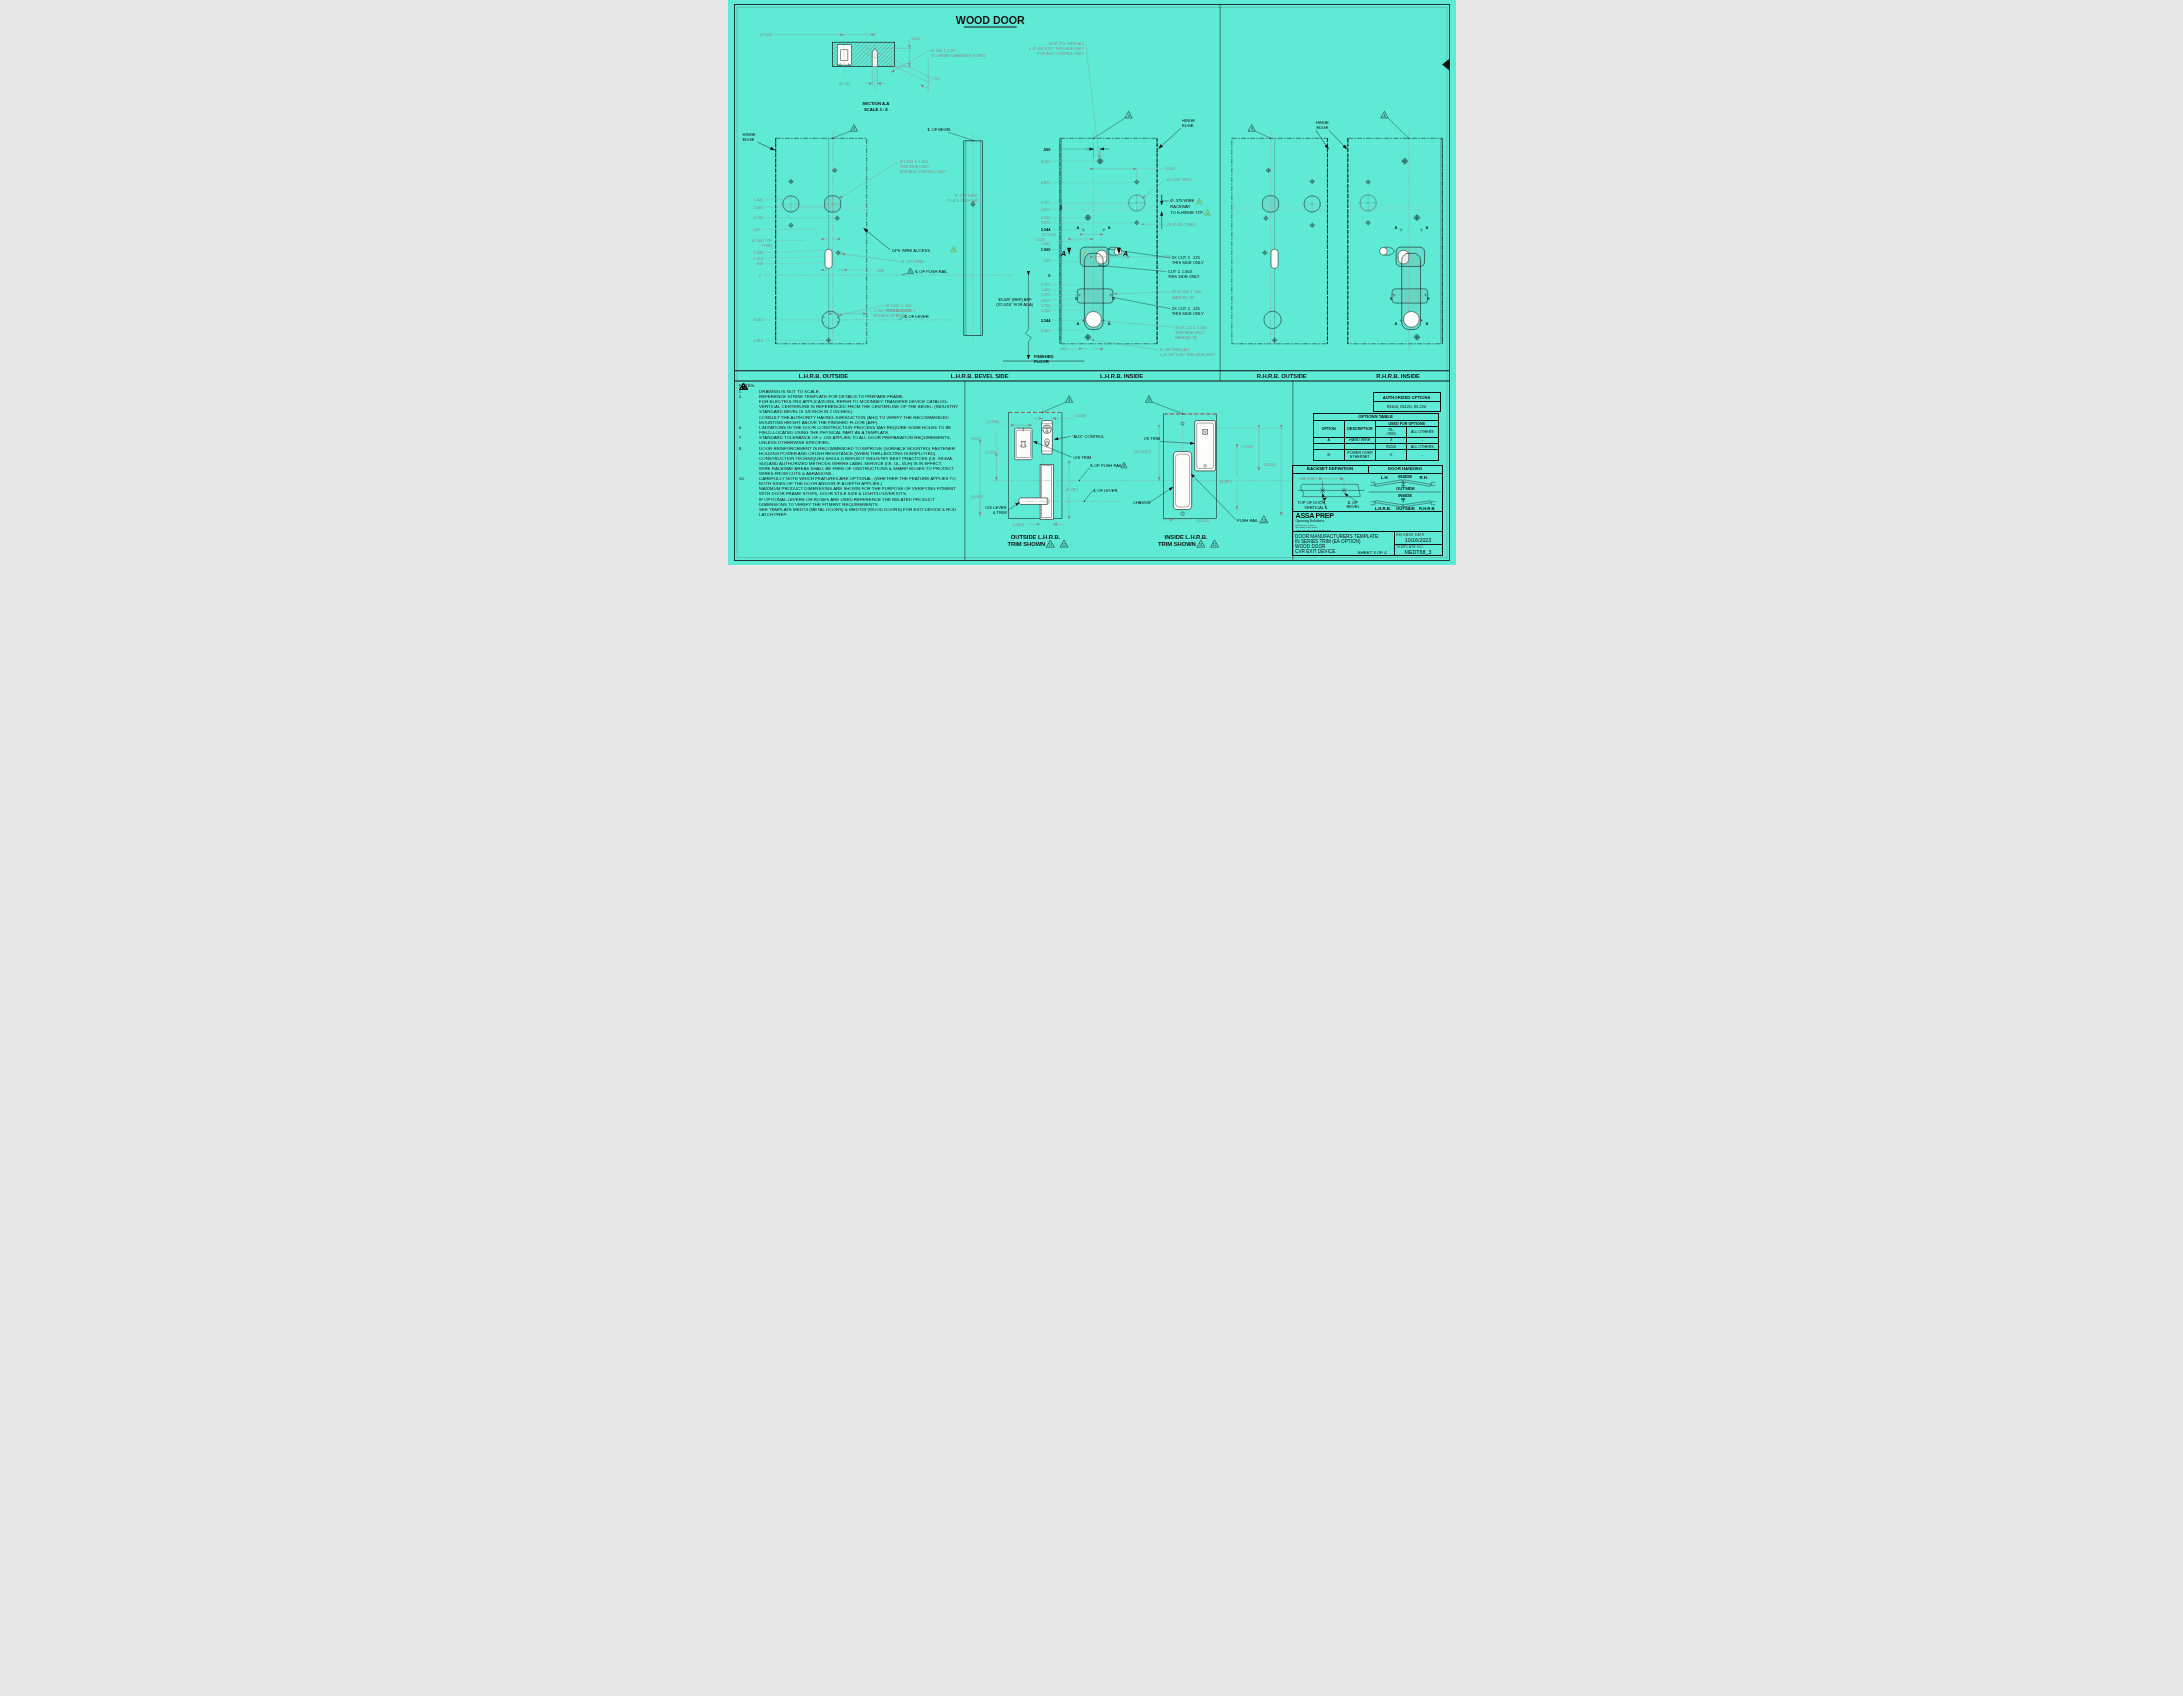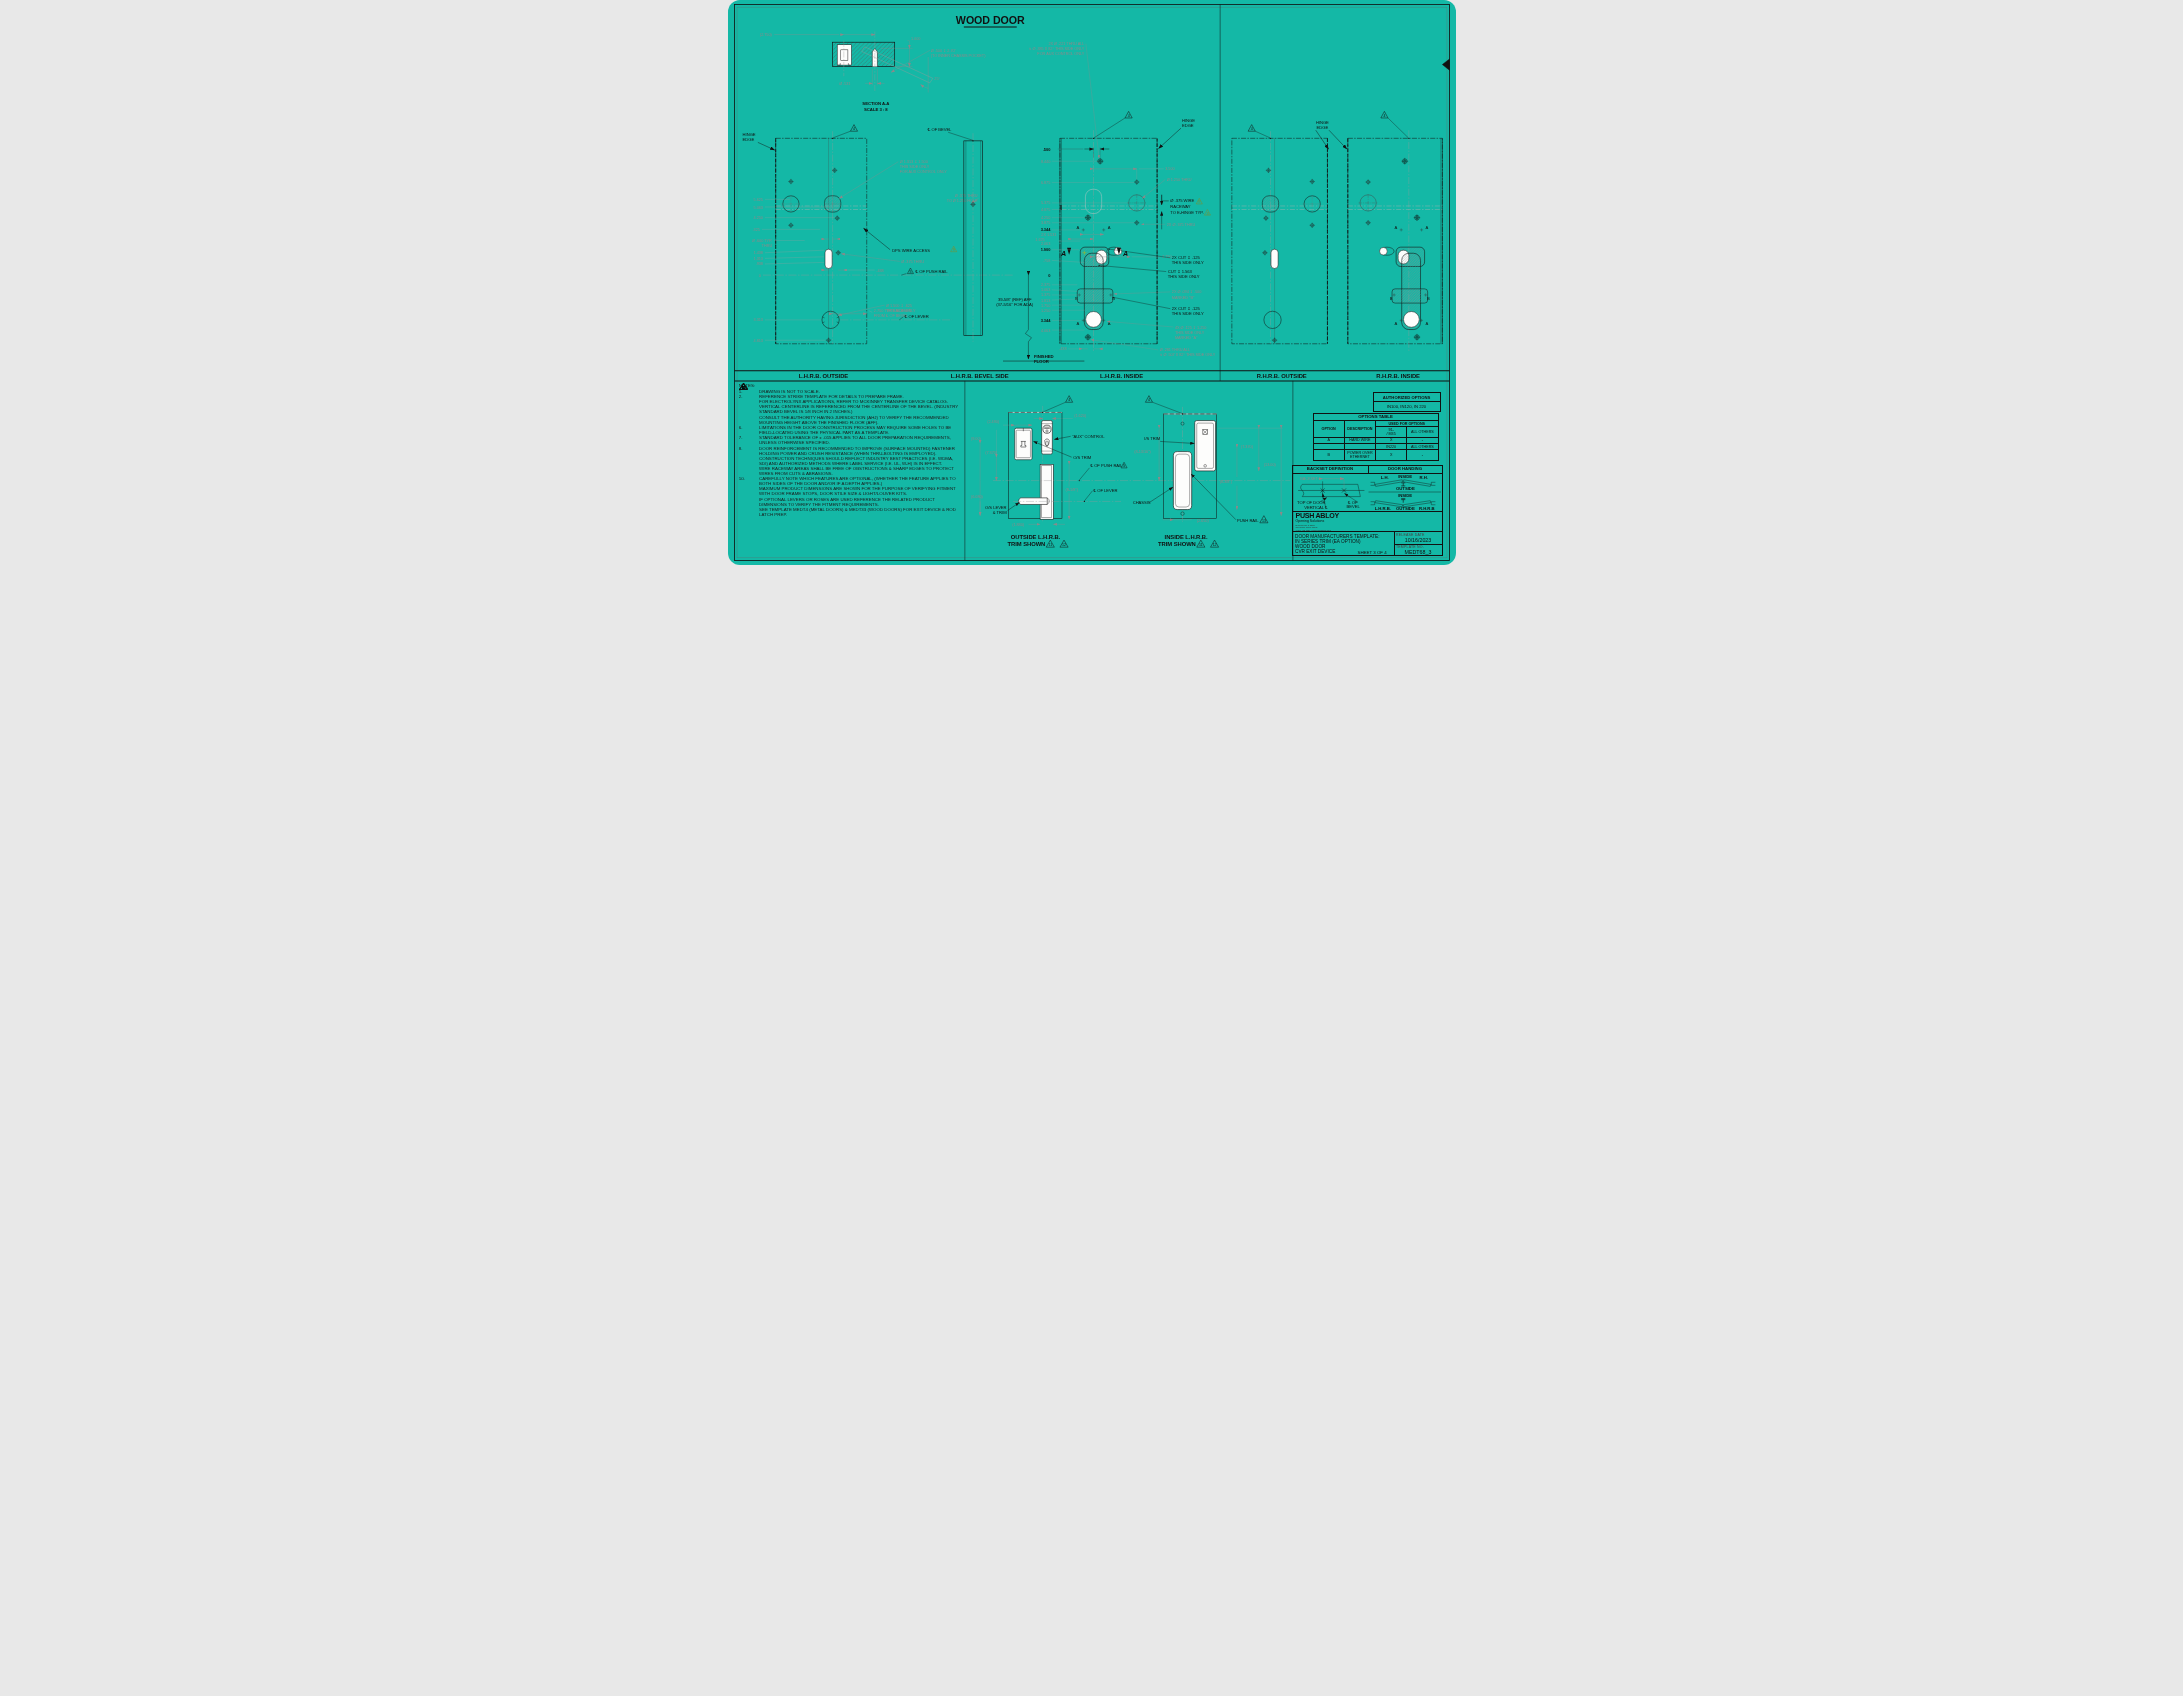--- a/index.html
+++ b/index.html
@@ -1,17 +1,17 @@
 <!DOCTYPE html>
 <html style="font-size:8.1px"><head>
 <meta charset="utf-8">
 <style>
   html,body{margin:0;padding:0;background:#e8e8e8;}
-  #sheet{position:relative;width:728px;height:565px;background:#14b8a6;margin:0 auto;
-         font-family:"Liberation Sans","DejaVu Sans",sans-serif;color:#111;overflow:hidden;border-radius:12px;}
+  #sheet{position:relative;width:728px;height:565px;background:#5eead4;margin:0 auto;
+         font-family:"Liberation Sans","DejaVu Sans",sans-serif;color:#111;overflow:hidden;}
   svg{position:absolute;left:0;top:0;}
   svg text{font-family:"Liberation Sans","DejaVu Sans",sans-serif;letter-spacing:-.1px;}
   .d{fill:#8a8a8a;font-size:7.6px;}
   .db{fill:#111;font-size:7.8px;font-weight:bold;}
   .lbl{fill:#111;font-size:8.2px;}
   .lblb{fill:#111;font-size:8.4px;font-weight:bold;}
   .cap{fill:#111;font-size:11.5px;font-weight:bold;}
   .flagt{fill:#111;font-size:7px;}
   .flago{fill:#8a8a1e;font-size:7.5px;}
   .secA{fill:#111;font-size:14px;font-weight:bold;font-style:italic;}
@@ -850,21 +850,21 @@
       <path d="M161 58 L214 66 l1 -4 L162 54 Z M270 58 L217 66 l-1 -4 L269 54 Z" fill="none" stroke="#111" stroke-width="0.8"></path>
       <text class="lblb" x="160" y="72" font-size="7.2">L.H.R.B.</text>
       <text class="lblb" x="202" y="73" font-size="7.2">OUTSIDE</text>
       <text class="lblb" x="247" y="72" font-size="7.2">R.H.R.B</text>
     </g>
   </svg>
 </div>
 
 <div id="tb" class="abs">
   <div class="logo">
-    <div class="brand">PUSH ABLOY</div>
+    <div class="brand">ASSA PREP</div>
     <div class="brandsub">Opening Solutions</div>
     <div class="tag">Experience a safer</div>
     <div class="tag">and more open world</div>
     <div class="contact">1-800-438-1951 • www.assaabloy.com</div>
   </div>
   <div class="info">
     <div class="tl">
       <div>DOOR MANUFACTURERS TEMPLATE:</div>
           <div>IN SERIES TRIM (EA OPTION)</div>
           <div>WOOD DOOR</div>

